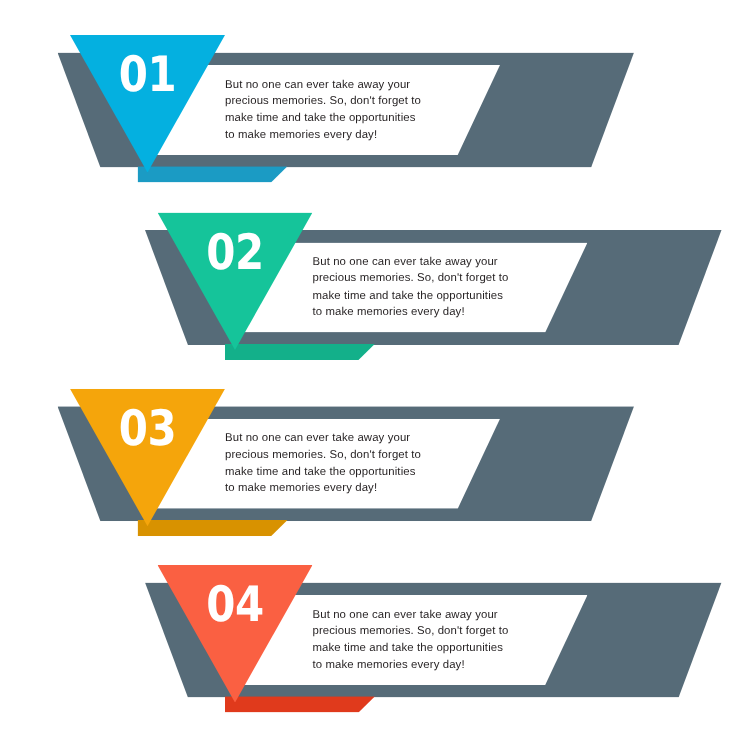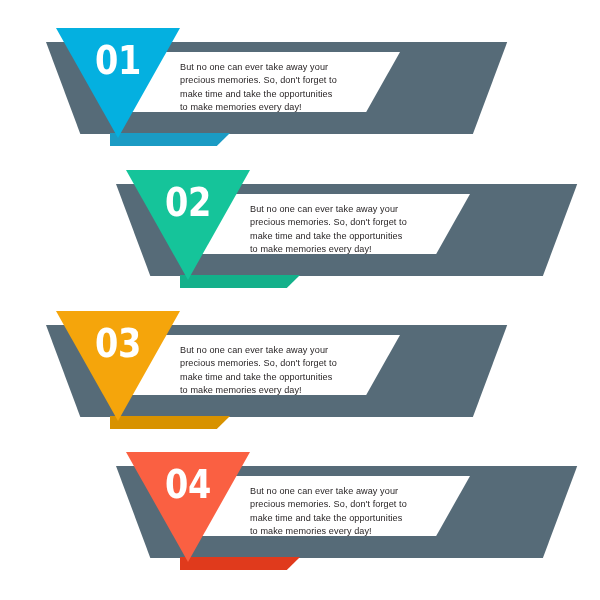--- a/index.html
+++ b/index.html
@@ -33,21 +33,21 @@
     left: 0;
     top: 14px;
     height: 92px;
     background: #566b78;
   }
 
   
   .card {
     position: absolute;
     top: 24px;
-    height: 60px;
+    height: 72px;
     background: #ffffff;
   }
 
   .card-text {
     position: absolute;
     top: 9px;
     font-size: 9.1px;
     line-height: 13.4px;
     color: #231f20;
     text-align: justify;

